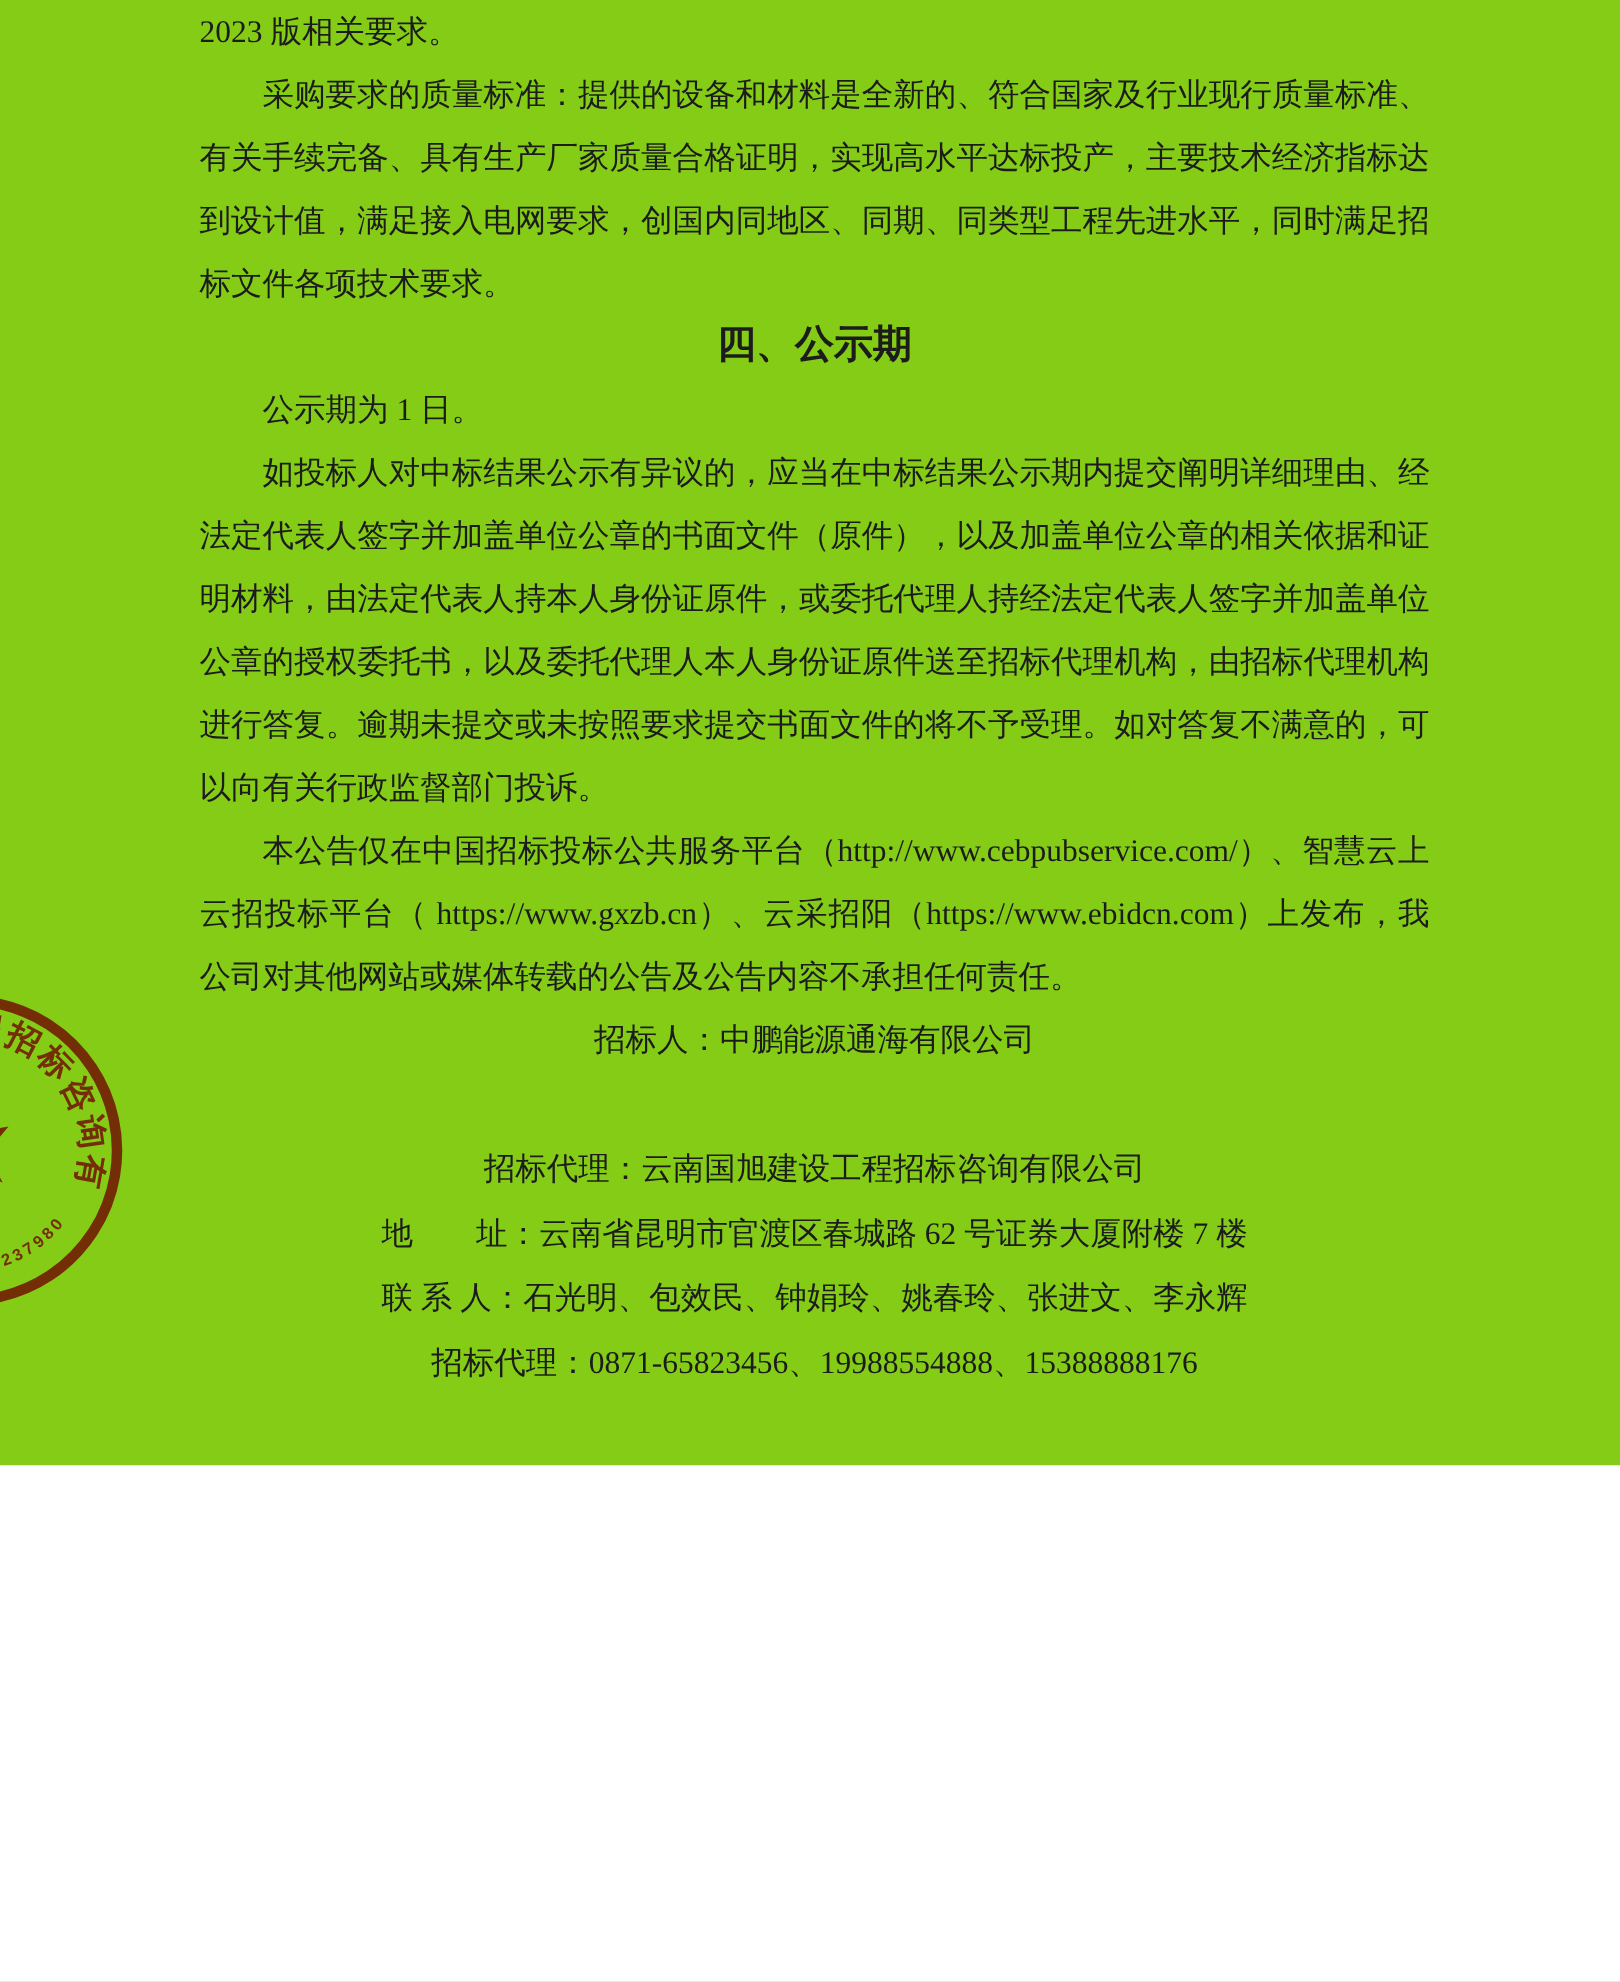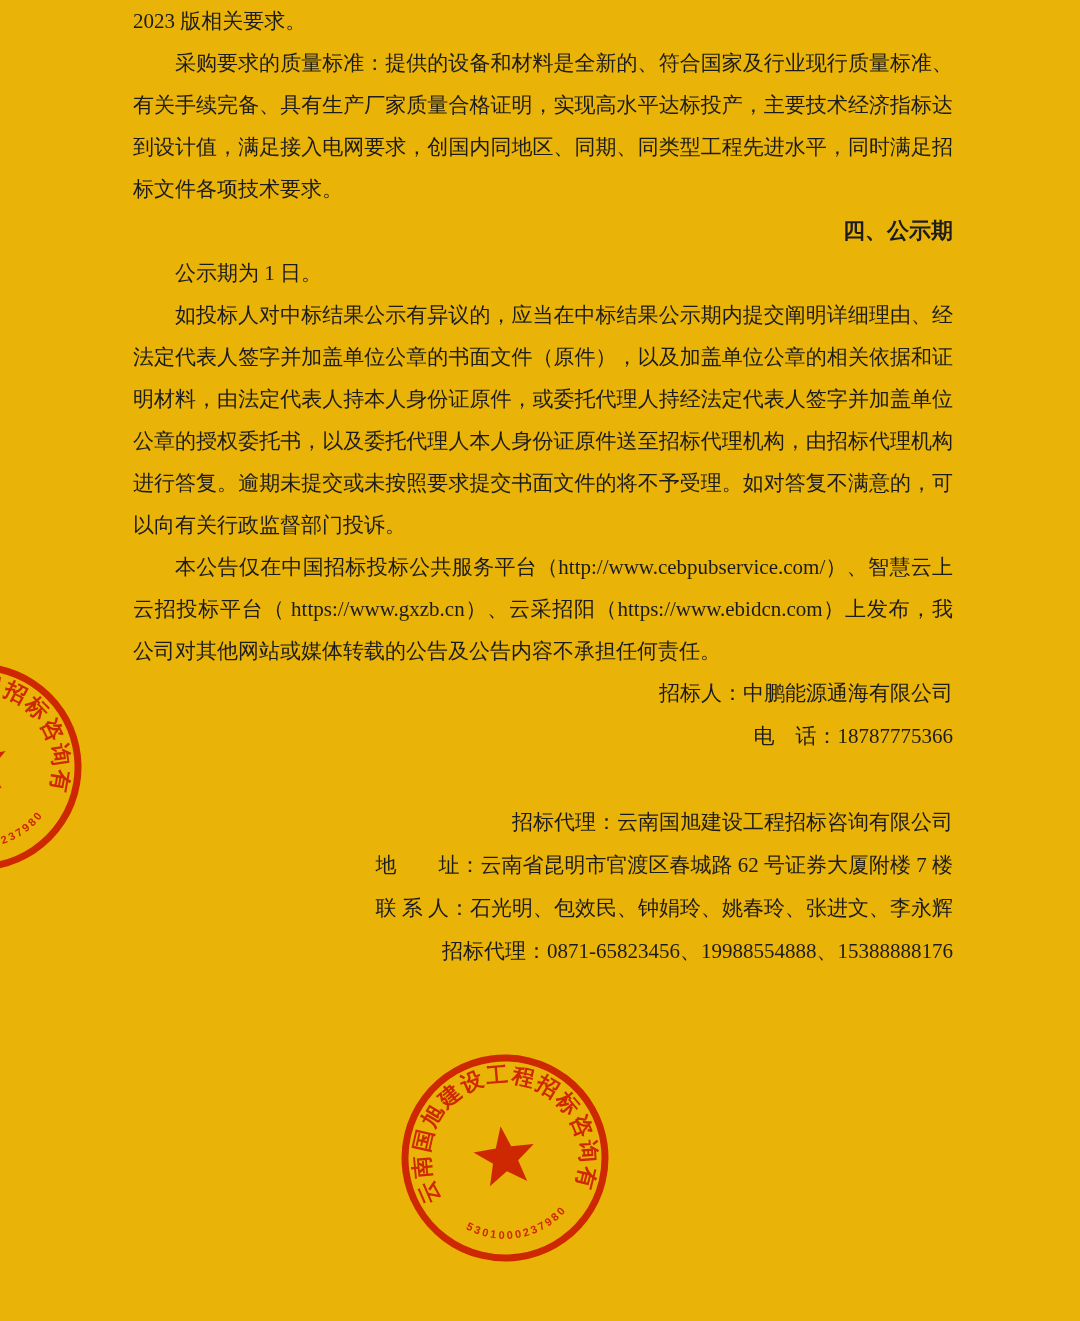--- a/index.html
+++ b/index.html
@@ -1,46 +1,46 @@
 <!DOCTYPE html>
 <html><head>
 <meta charset="utf-8">
 <style>
   html,body{margin:0;padding:0;background:#ffffff;}
   #page{
     position:relative;
-    width:1080px;height:1321px;
-    background:#eab308;
+    width:1080px;height:977px;
+    background:#84cc16;
     overflow:hidden;
     font-family:"Liberation Serif","DejaVu Serif",serif;
     color:#1c1c1c;
   }
   #content{
     position:absolute;
     left:133px;top:0;
     width:820px;
     font-size:21px;
     line-height:42px;
     text-align:justify;
     text-justify:inter-ideograph;
   }
   p{margin:0;}
   .indent{text-indent:2em;}
   .heading{
-    font-family:Liberation Serif, serif;
+    font-family:Liberation Mono, monospace;
     font-weight:bold;
-    font-size:22px;
-    text-align:right;
+    font-size:26px;
+    text-align:center;
     text-indent:0;
   }
   .bold-label{
     font-family:"Liberation Sans","DejaVu Sans",sans-serif;
     font-weight:bold;
   }
-  .contact-block{text-align:right;line-height:43px;}
+  .contact-block{text-align:center;line-height:43px;}
   .contact-block .cline{white-space:pre-wrap;}
   .agent-block{margin-top:43px;}
   .stamp{
     position:absolute;
     mix-blend-mode:multiply;
     opacity:0.9;
   }
   .stamp-left{
     left:-130px;top:659px;
     transform:rotate(-12deg);
@@ -68,21 +68,20 @@
     <p class="heading">四、公示期</p>
     <p class="indent">公示期为 1 日。</p>
 
     <p class="indent">如投标人对中标结果公示有异议的，应当在中标结果公示期内提交阐明详细理由、经法定代表人签字并加盖单位公章的书面文件（原件），以及加盖单位公章的相关依据和证明材料，由法定代表人持本人身份证原件，或委托代理人持经法定代表人签字并加盖单位公章的授权委托书，以及委托代理人本人身份证原件送至招标代理机构，由招标代理机构进行答复。逾期未提交或未按照要求提交书面文件的将不予受理。如对答复不满意的，可以向有关行政监督部门投诉。</p>
 
     <p class="indent">本公告仅在中国招标投标公共服务平台（http://www.cebpubservice.com/）、智慧云上云招投标平台（ https://www.gxzb.cn）、云采招阳（https://www.ebidcn.com）上发布，我公司对其他网站或媒体转载的公告及公告内容不承担任何责任。</p>
 
 
     <div class="contact-block">
       <p class="cline"><span>招标人：</span><span>中鹏能源通海有限公司</span></p>
-      <p class="cline"><span>电　话：</span><span>18787775366</span></p>
     </div>
 
     <div class="contact-block agent-block">
       <p class="cline"><span>招标代理：</span><span>云南国旭建设工程招标咨询有限公司</span></p>
       <p class="cline"><span>地　　址：</span><span>云南省昆明市官渡区春城路 62 号证券大厦附楼 7 楼</span></p>
       <p class="cline"><span>联 系 人：</span><span>石光明、包效民、钟娟玲、姚春玲、张进文、李永辉</span></p>
       <p class="cline"><span>招标代理：</span><span>0871-65823456、19988554888、15388888176</span></p>
     </div>
 
   </div>

